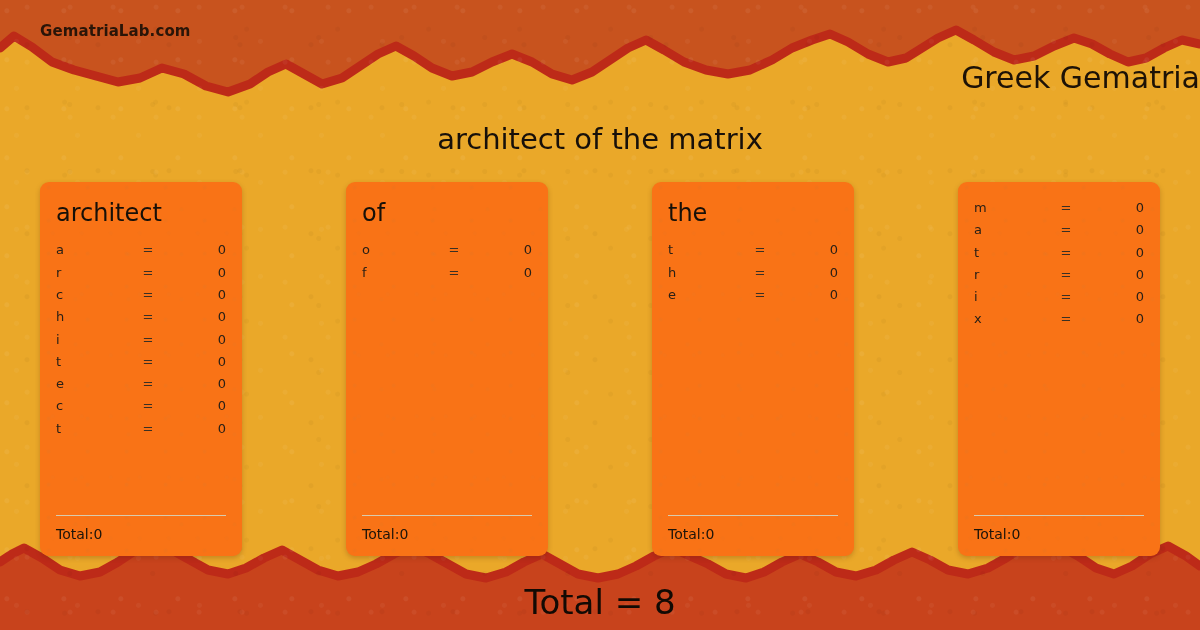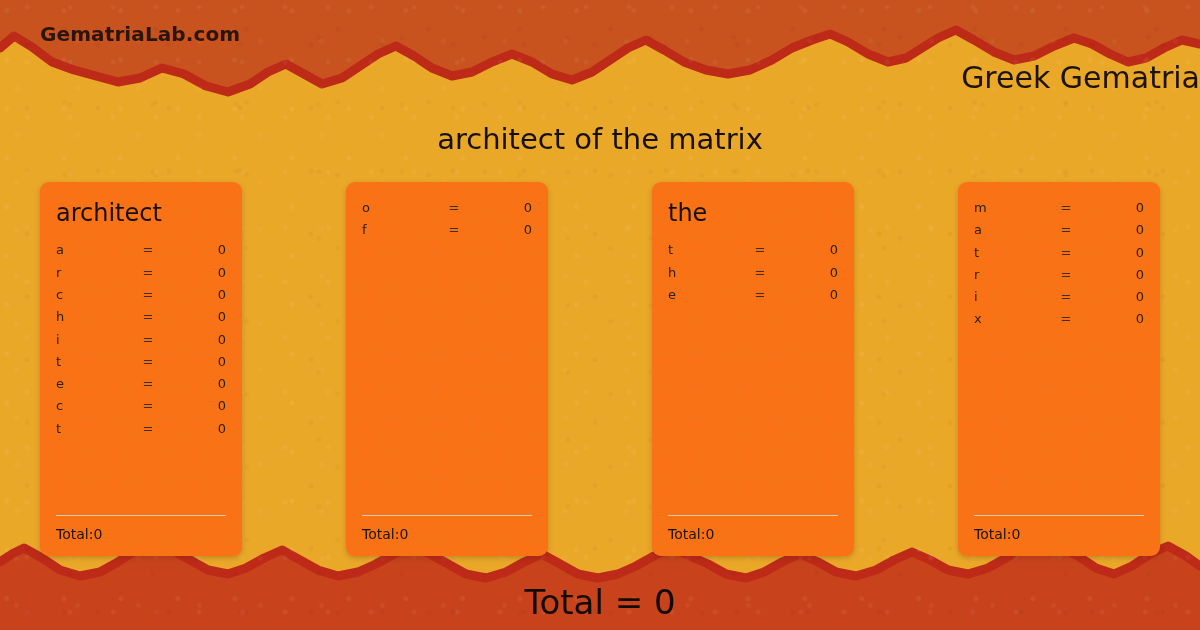--- a/index.html
+++ b/index.html
@@ -42,21 +42,21 @@
       radial-gradient(circle at 71% 40%, rgba(0,0,0,.09) 0 2px, transparent 3px);
     background-size: 57px 49px, 71px 63px, 43px 55px, 83px 67px, 61px 47px, 91px 73px;
   }
 
   
   #site-logo {
     position: absolute;
     left: 40px;
     top: 22px;
     z-index: 6;
-    font-size: 20px;
+    font-size: 15px;
     font-weight: 600;
     color: #2a1508;
     letter-spacing: .1px;
     white-space: nowrap;
   }
 
   
   #page-title {
     position: absolute;
     top: 60px;
@@ -303,20 +303,21 @@
           <span class="lr-val">0</span>
         </div>
       </div>
       <div class="card-divider"></div>
       <div class="card-total">
         <span>Total:</span>
         <span>0</span>
       </div>
     </div>
     <div class="word-card">
+      <div class="card-title">of</div>
       <div class="letters-list">
         <div class="letter-row">
           <span class="lr-char">o</span>
           <span class="lr-eq">=</span>
           <span class="lr-val">0</span>
         </div>
         <div class="letter-row">
           <span class="lr-char">f</span>
           <span class="lr-eq">=</span>
           <span class="lr-val">0</span>
@@ -387,13 +388,13 @@
         </div>
       </div>
       <div class="card-divider"></div>
       <div class="card-total">
         <span>Total:</span>
         <span>0</span>
       </div>
     </div>
   </div>
 
-<div id="footer-total">Total = 0</div>
+<div id="footer-total">Total = 8</div>
 
 </body></html>

